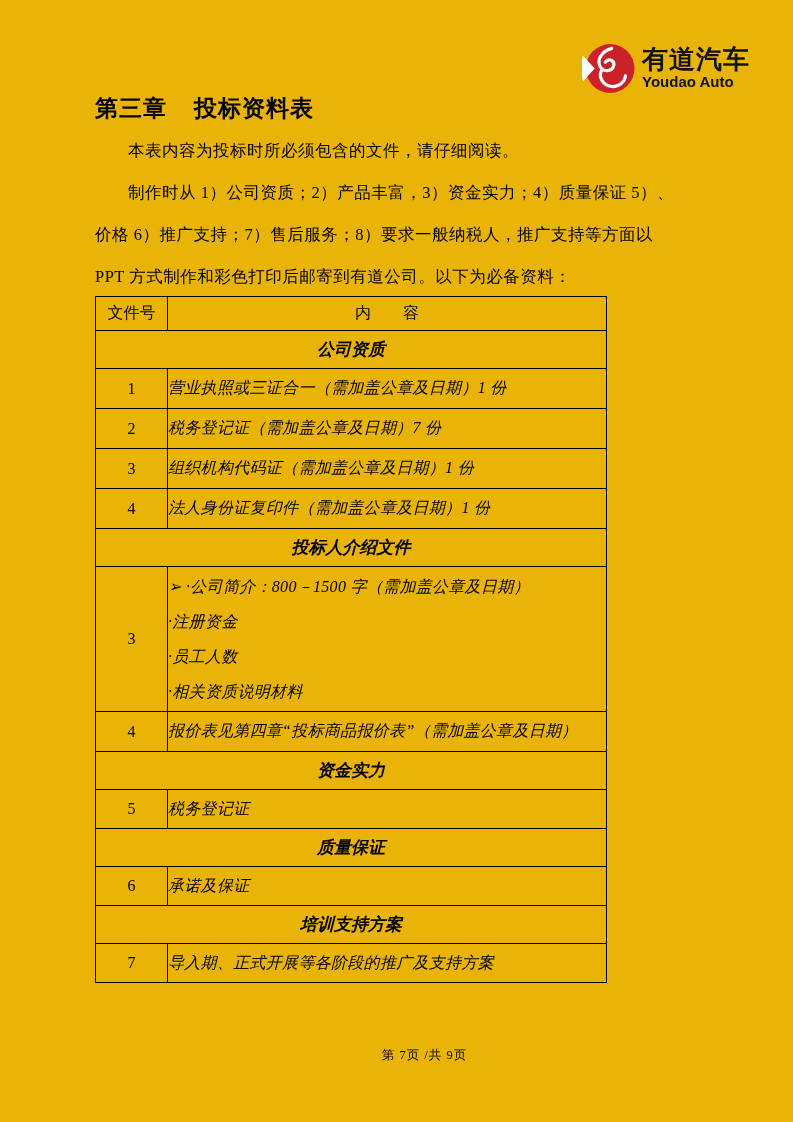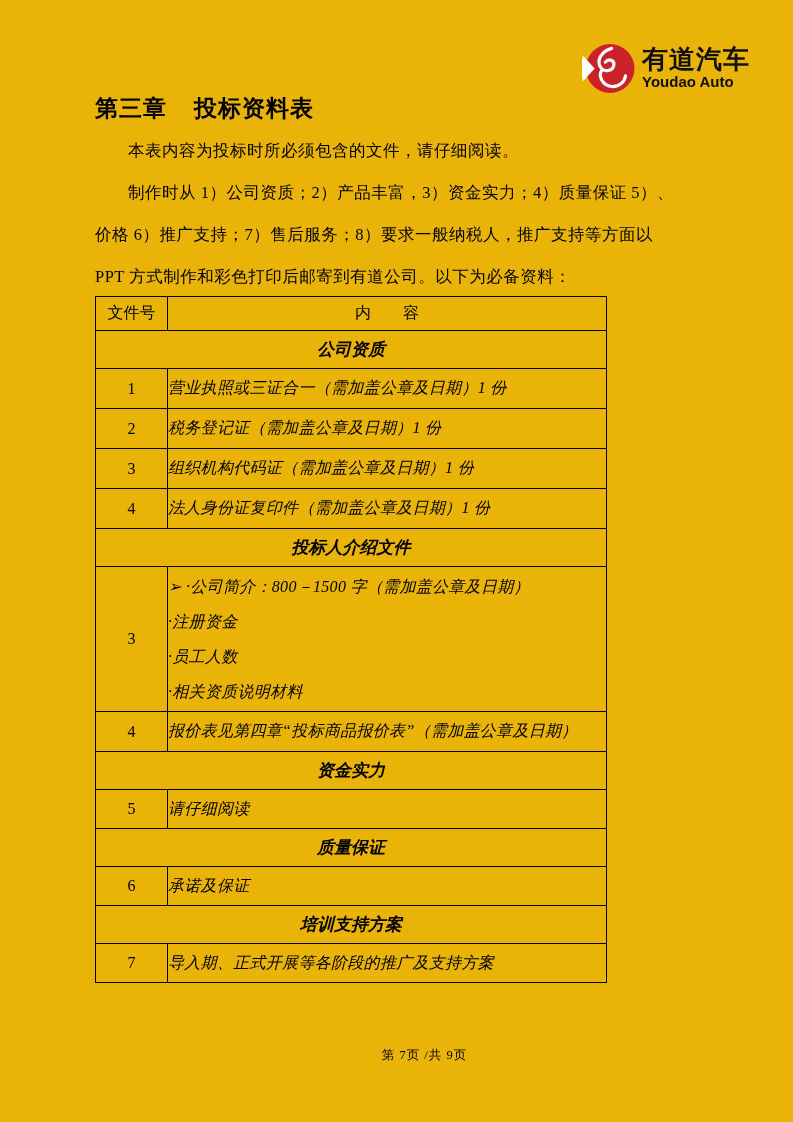--- a/index.html
+++ b/index.html
@@ -73,21 +73,21 @@
 
       <tr class="section">
         <td colspan="2">公司资质</td>
       </tr>
       <tr class="item-tall">
         <td class="col-no">1</td>
         <td class="col-content">营业执照或三证合一（需加盖公章及日期）1 份</td>
       </tr>
       <tr class="item-tall">
         <td class="col-no">2</td>
-        <td class="col-content">税务登记证（需加盖公章及日期）1 份</td>
+        <td class="col-content">税务登记证（需加盖公章及日期）7 份</td>
       </tr>
       <tr class="item-tall">
         <td class="col-no">3</td>
         <td class="col-content">组织机构代码证（需加盖公章及日期）1 份</td>
       </tr>
       <tr class="item-tall">
         <td class="col-no">4</td>
         <td class="col-content">法人身份证复印件（需加盖公章及日期）1 份</td>
       </tr>
 
@@ -109,21 +109,21 @@
       <tr class="item-tall">
         <td class="col-no">4</td>
         <td class="col-content">报价表见第四章“投标商品报价表”（需加盖公章及日期）</td>
       </tr>
 
       <tr class="section">
         <td colspan="2">资金实力</td>
       </tr>
       <tr class="item">
         <td class="col-no">5</td>
-        <td class="col-content">请仔细阅读</td>
+        <td class="col-content">税务登记证</td>
       </tr>
 
       <tr class="section">
         <td colspan="2">质量保证</td>
       </tr>
       <tr class="item">
         <td class="col-no">6</td>
         <td class="col-content">承诺及保证</td>
       </tr>
 

